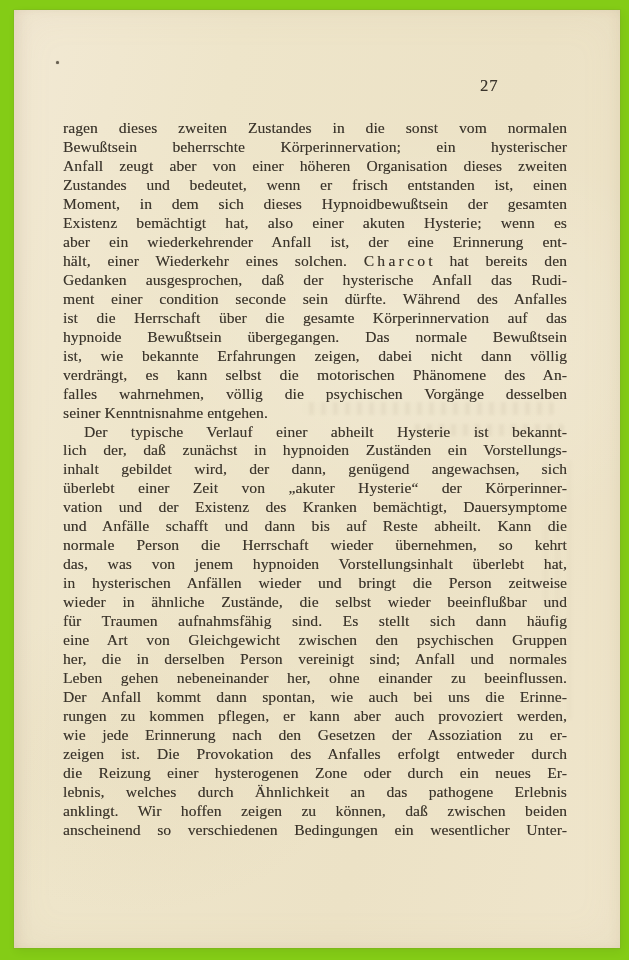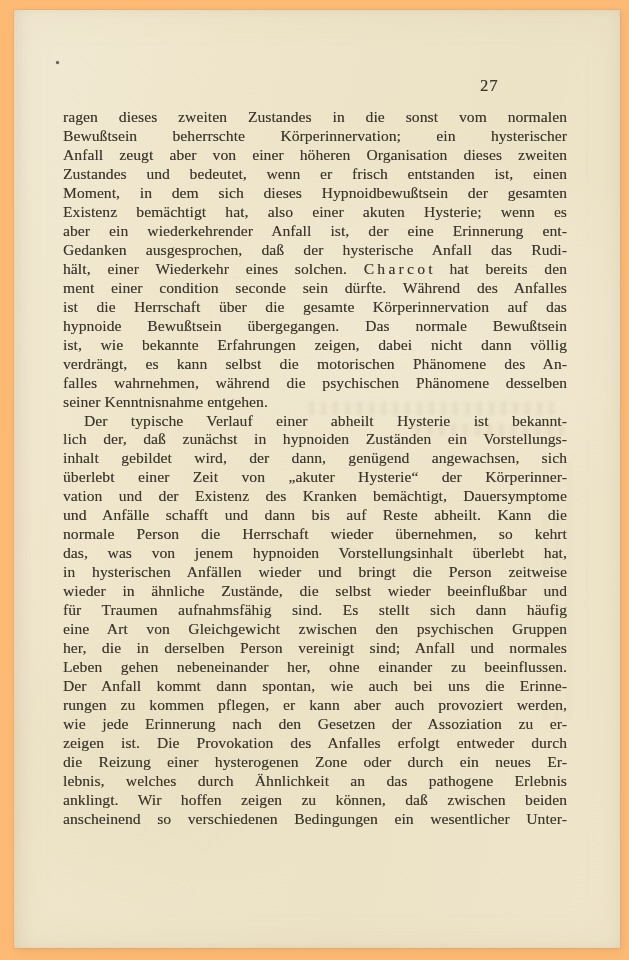--- a/index.html
+++ b/index.html
@@ -8,21 +8,21 @@
     width: 629px;
     height: 960px;
     overflow: hidden;
     background: #fdfdfc;
     font-family: "Liberation Serif", "DejaVu Serif", serif;
   }
   .scan-canvas {
     position: relative;
     width: 629px;
     height: 960px;
-    background: #fdba74;
+    background: #84cc16;
   }
   
   .book-page {
     position: absolute;
     left: 14px;
     top: 10px;
     width: 606px;
     height: 938px;
     background:
       radial-gradient(ellipse 420px 300px at 68% 35%, rgba(255,255,255,0.20), rgba(255,255,255,0) 70%),
@@ -40,21 +40,21 @@
     left: 466px;
     top: 66px;
     font-size: 16.5px;
     letter-spacing: 1px;
     color: var(--ink, #3b352c);
     text-shadow: 0.2px 0.2px 0.35px rgba(59,53,44,0.55);
   }
   .text-block {
     position: absolute;
     left: 49px;
-    top: 98px;
+    top: 109px;
     width: 504px;
     color: var(--ink, #3b352c);
     font-size: 15.5px;
     text-shadow: 0.2px 0.2px 0.35px rgba(59,53,44,0.5);
     letter-spacing: 0.1px;
   }
   .paragraph { margin: 0; padding: 0; }
   .line {
     height: 18.97px;
     line-height: 18.97px;
@@ -100,28 +100,28 @@
 
     <div class="text-block">
         <div class="paragraph">
           <div class="line">ragen dieses zweiten Zustandes in die sonst vom normalen</div>
           <div class="line">Bewußtsein beherrschte Körperinnervation; ein hysterischer</div>
           <div class="line">Anfall zeugt aber von einer höheren Organisation dieses zweiten</div>
           <div class="line">Zustandes und bedeutet, wenn er frisch entstanden ist, einen</div>
           <div class="line">Moment, in dem sich dieses Hypnoidbewußtsein der gesamten</div>
           <div class="line">Existenz bemächtigt hat, also einer akuten Hysterie; wenn es</div>
           <div class="line">aber ein wiederkehrender Anfall ist, der eine Erinnerung ent-</div>
+          <div class="line">hält, einer Wiederkehr eines solchen. C h a r c o t hat bereits den</div>
           <div class="line">Gedanken ausgesprochen, daß der hysterische Anfall das Rudi-</div>
-          <div class="line">hält, einer Wiederkehr eines solchen. C h a r c o t hat bereits den</div>
           <div class="line">ment einer condition seconde sein dürfte. Während des Anfalles</div>
           <div class="line">ist die Herrschaft über die gesamte Körperinnervation auf das</div>
           <div class="line">hypnoide Bewußtsein übergegangen. Das normale Bewußtsein</div>
           <div class="line">ist, wie bekannte Erfahrungen zeigen, dabei nicht dann völlig</div>
           <div class="line">verdrängt, es kann selbst die motorischen Phänomene des An-</div>
-          <div class="line">falles wahrnehmen, während die psychischen Phänomene desselben</div>
+          <div class="line">falles wahrnehmen, völlig die psychischen Vorgänge desselben</div>
           <div class="line short">seiner Kenntnisnahme entgehen.</div>
         </div>
         <div class="paragraph">
           <div class="line indent">Der typische Verlauf einer abheilt Hysterie ist bekannt-</div>
           <div class="line">lich der, daß zunächst in hypnoiden Zuständen ein Vorstellungs-</div>
           <div class="line">inhalt gebildet wird, der dann, genügend angewachsen, sich</div>
           <div class="line">überlebt einer Zeit von „akuter Hysterie“ der Körperinner-</div>
           <div class="line">vation und der Existenz des Kranken bemächtigt, Dauersymptome</div>
           <div class="line">und Anfälle schafft und dann bis auf Reste abheilt. Kann die</div>
           <div class="line">normale Person die Herrschaft wieder übernehmen, so kehrt</div>

